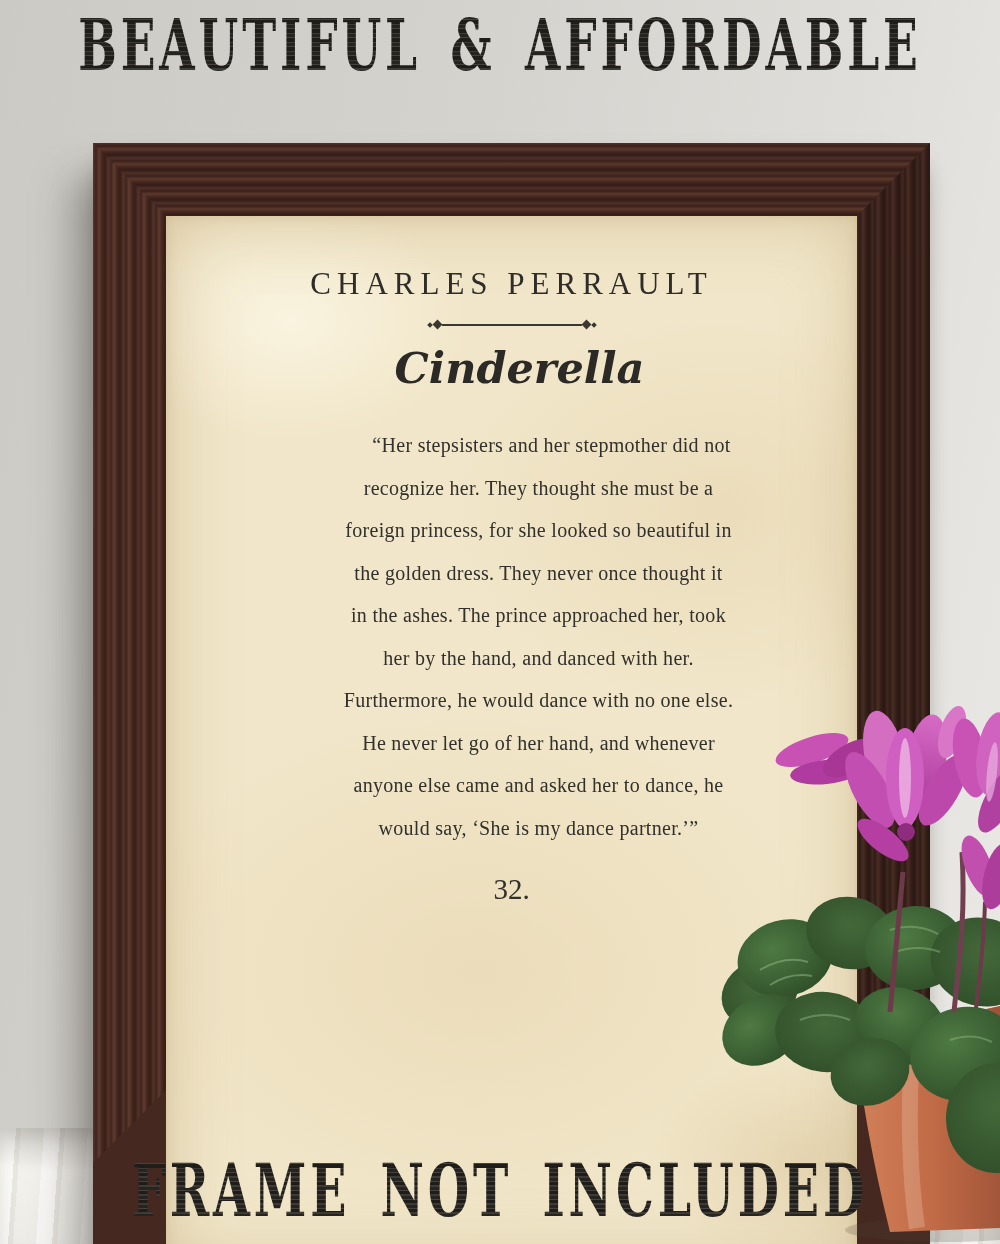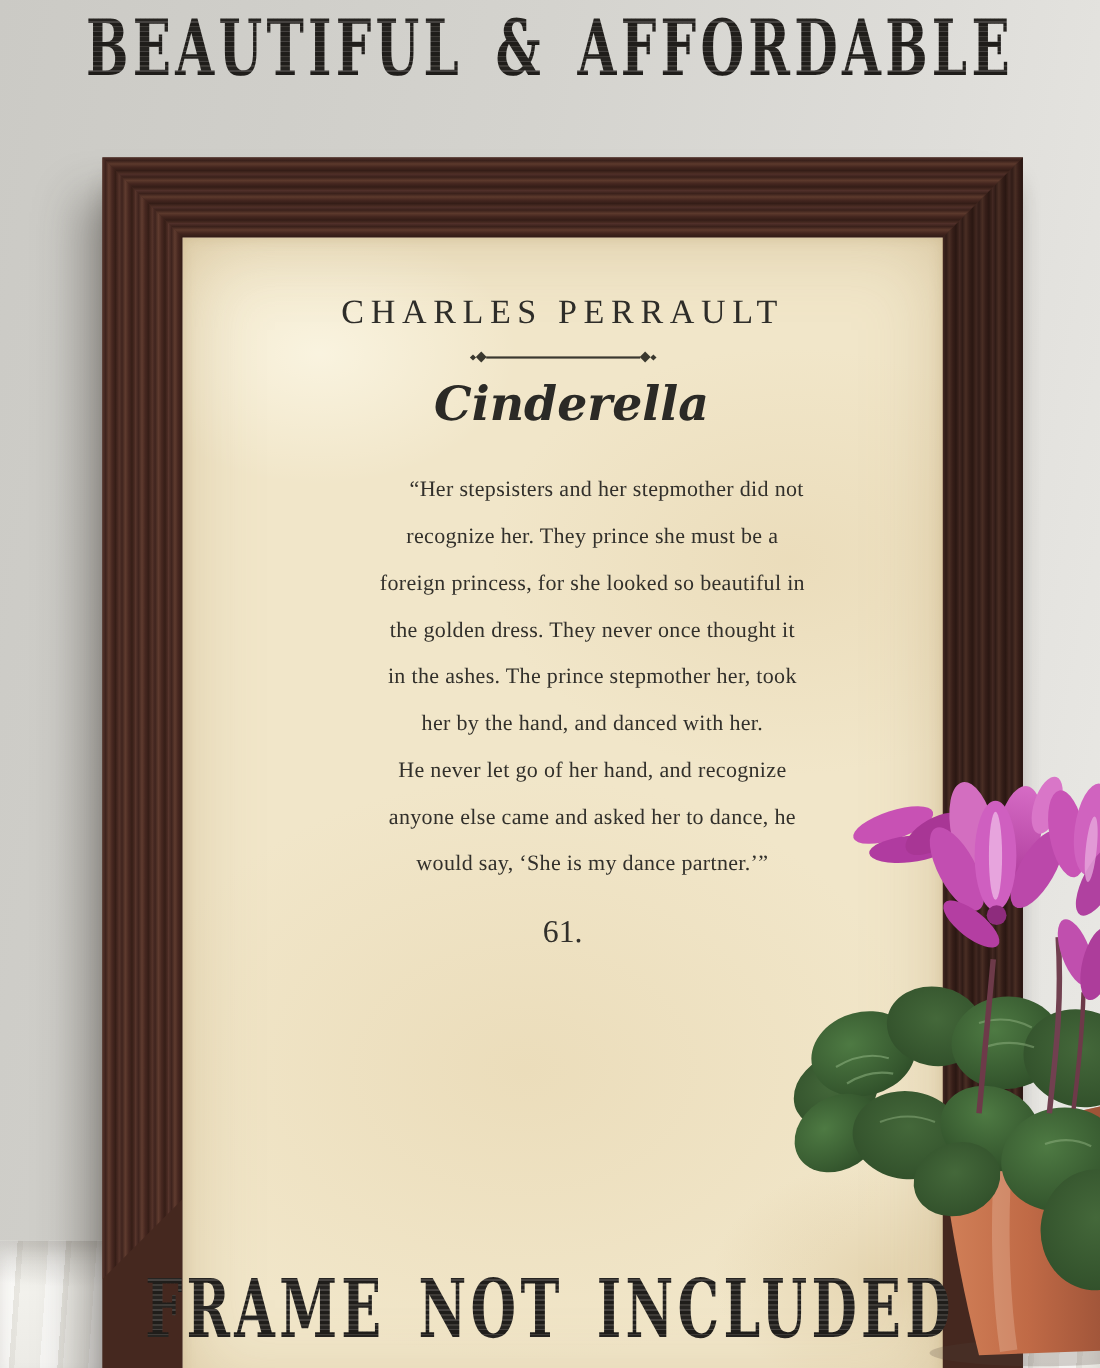--- a/index.html
+++ b/index.html
@@ -93,30 +93,31 @@
       <div class="divider">
         <span class="diamond small"></span>
         <span class="diamond"></span>
         <span class="bar"></span>
         <span class="diamond"></span>
         <span class="diamond small"></span>
       </div>
       <div class="title">Cinderella</div>
       <div class="quote">
         <div class="line">“Her stepsisters and her stepmother did not</div>
-        <div class="line">recognize her. They prince she must be a</div>
+        <div class="line">recognize her. They thought she must be a</div>
         <div class="line">foreign princess, for she looked so beautiful in</div>
         <div class="line">the golden dress. They never once thought it</div>
-        <div class="line">in the ashes. The prince stepmother her, took</div>
+        <div class="line">in the ashes. The prince approached her, took</div>
         <div class="line">her by the hand, and danced with her.</div>
-        <div class="line">He never let go of her hand, and recognize</div>
+        <div class="line">Furthermore, he would dance with no one else.</div>
+        <div class="line">He never let go of her hand, and whenever</div>
         <div class="line">anyone else came and asked her to dance, he</div>
         <div class="line">would say, ‘She is my dance partner.’”</div>
       </div>
-      <div class="page-number">61.</div>
+      <div class="page-number">32.</div>
     </div>
   </div>
 
   <svg class="plant" viewBox="0 0 300 604" aria-hidden="true">
     <defs>
       <linearGradient id="potGrad" x1="0" y1="0" x2="1" y2="0">
         <stop offset="0" stop-color="#d28159"></stop>
           <stop offset="0.55" stop-color="#c06a46"></stop>
           <stop offset="1" stop-color="#a2563a"></stop>
       </linearGradient>

